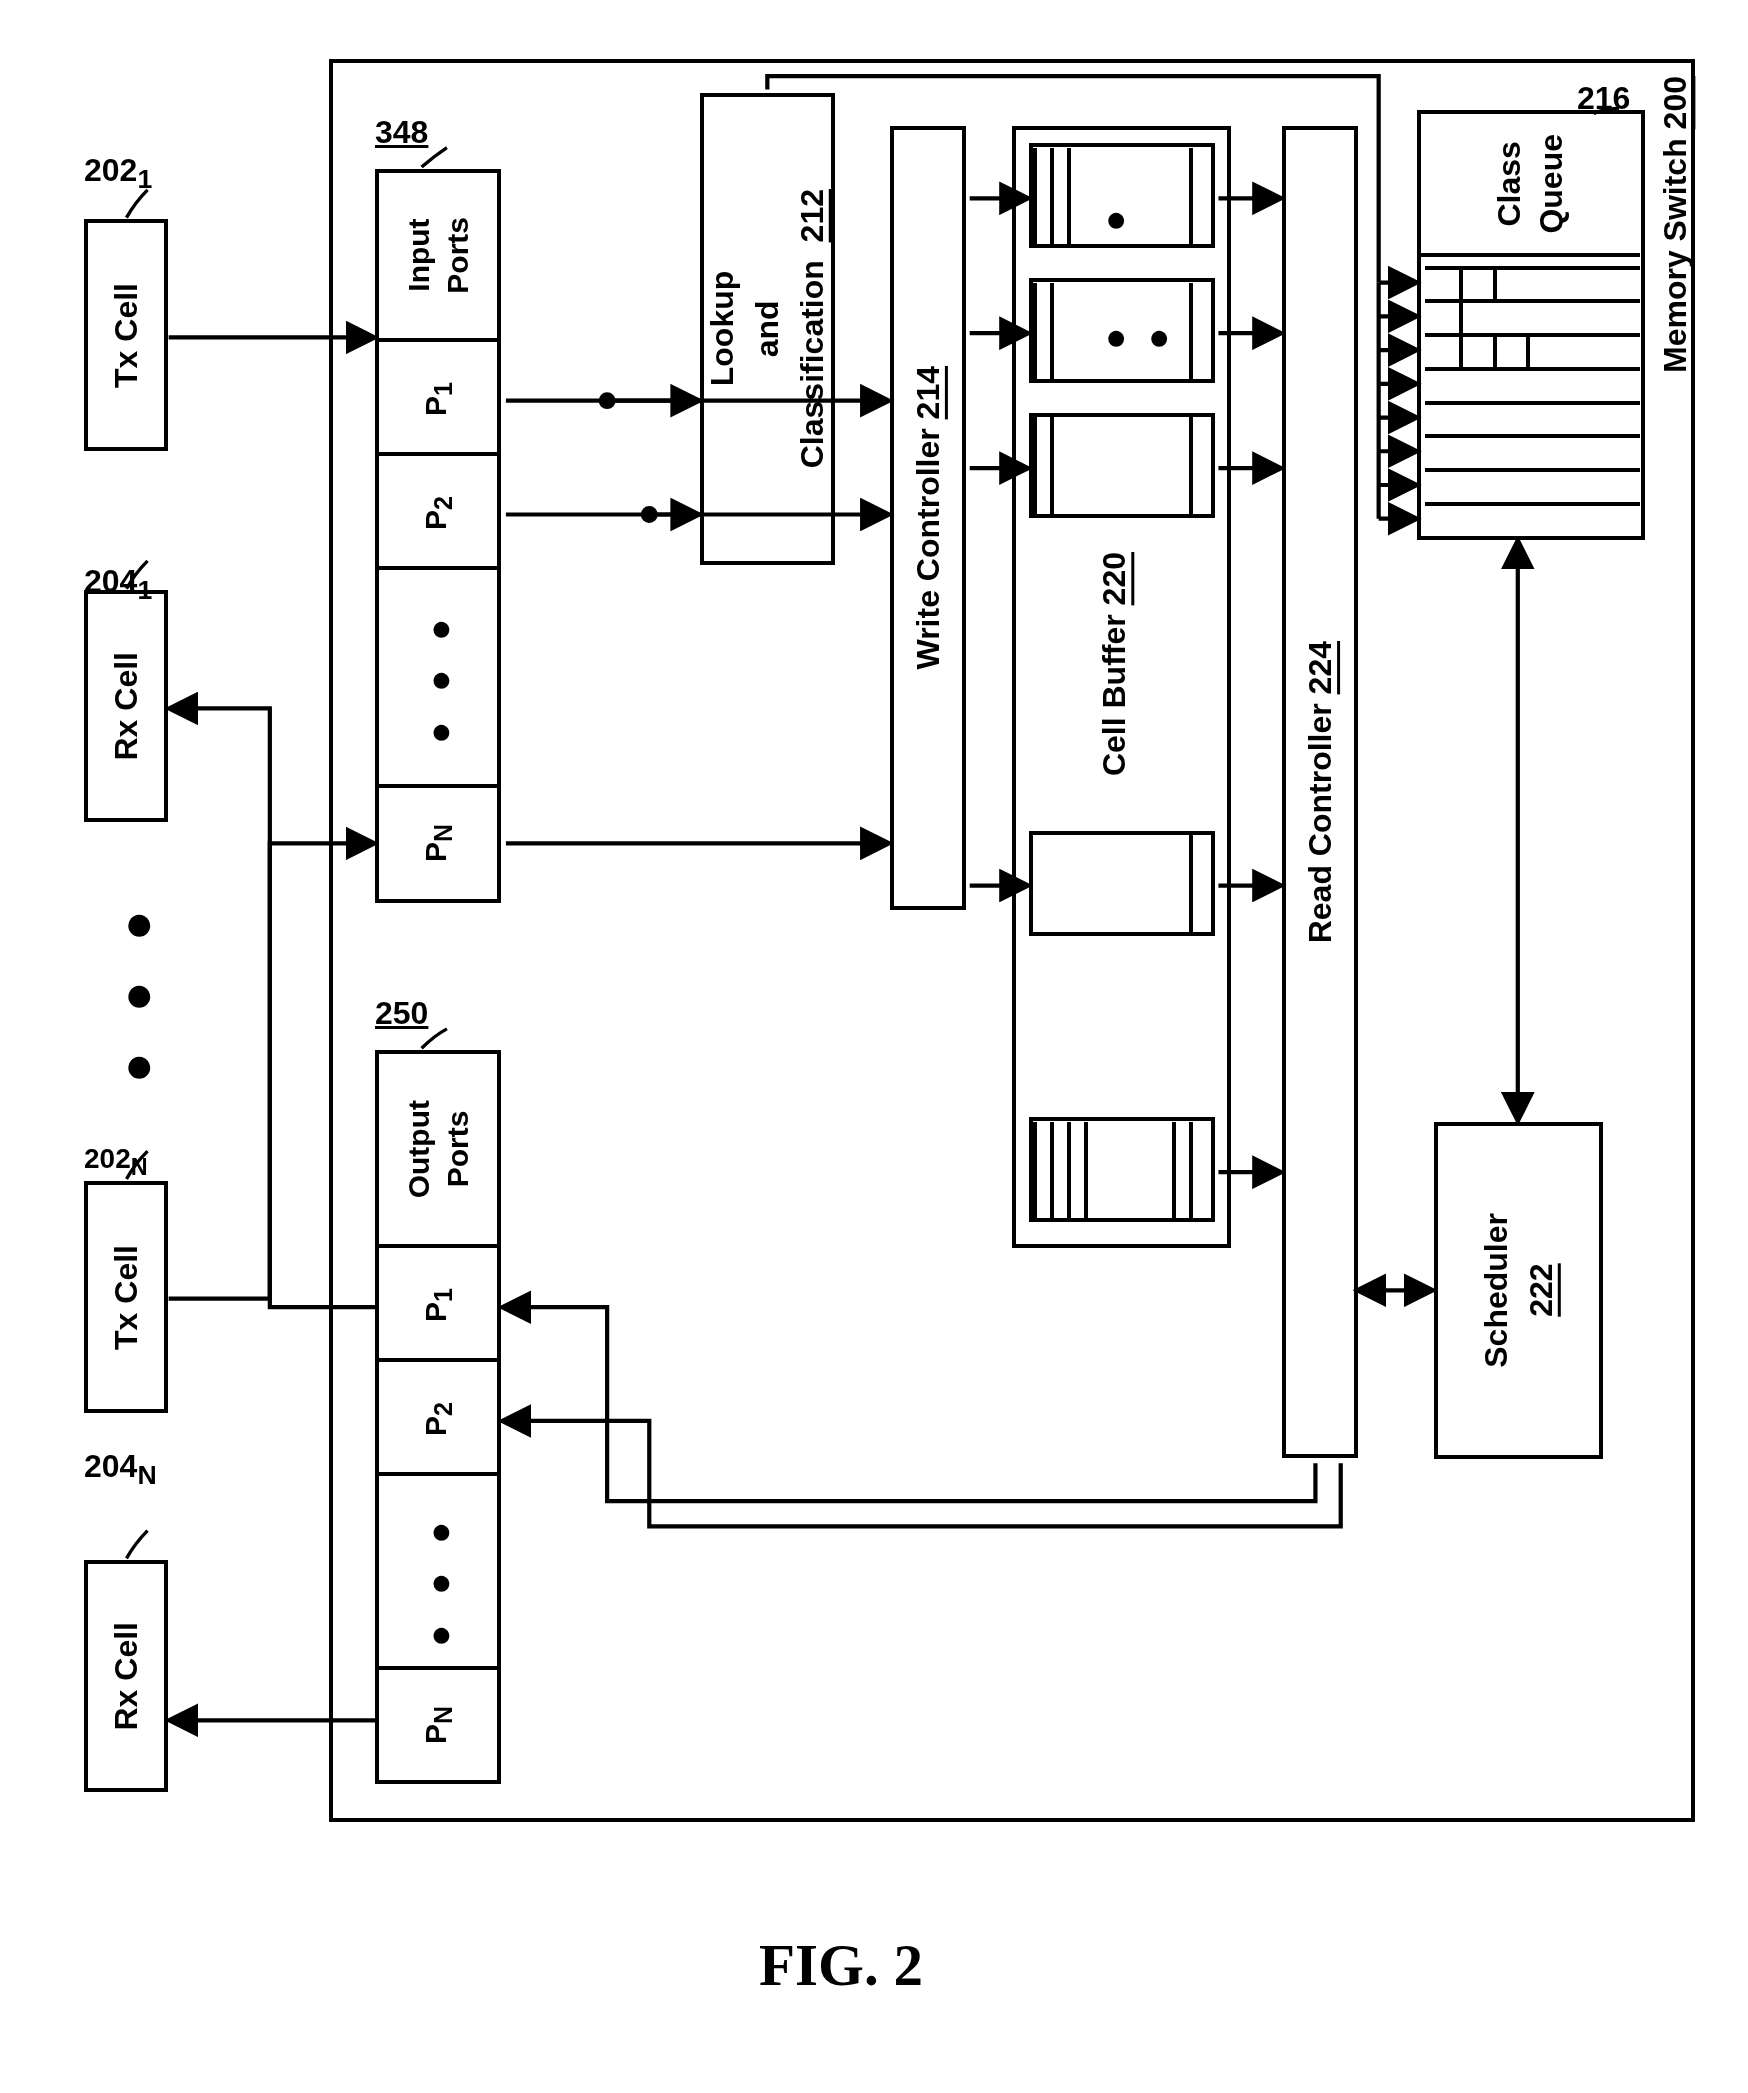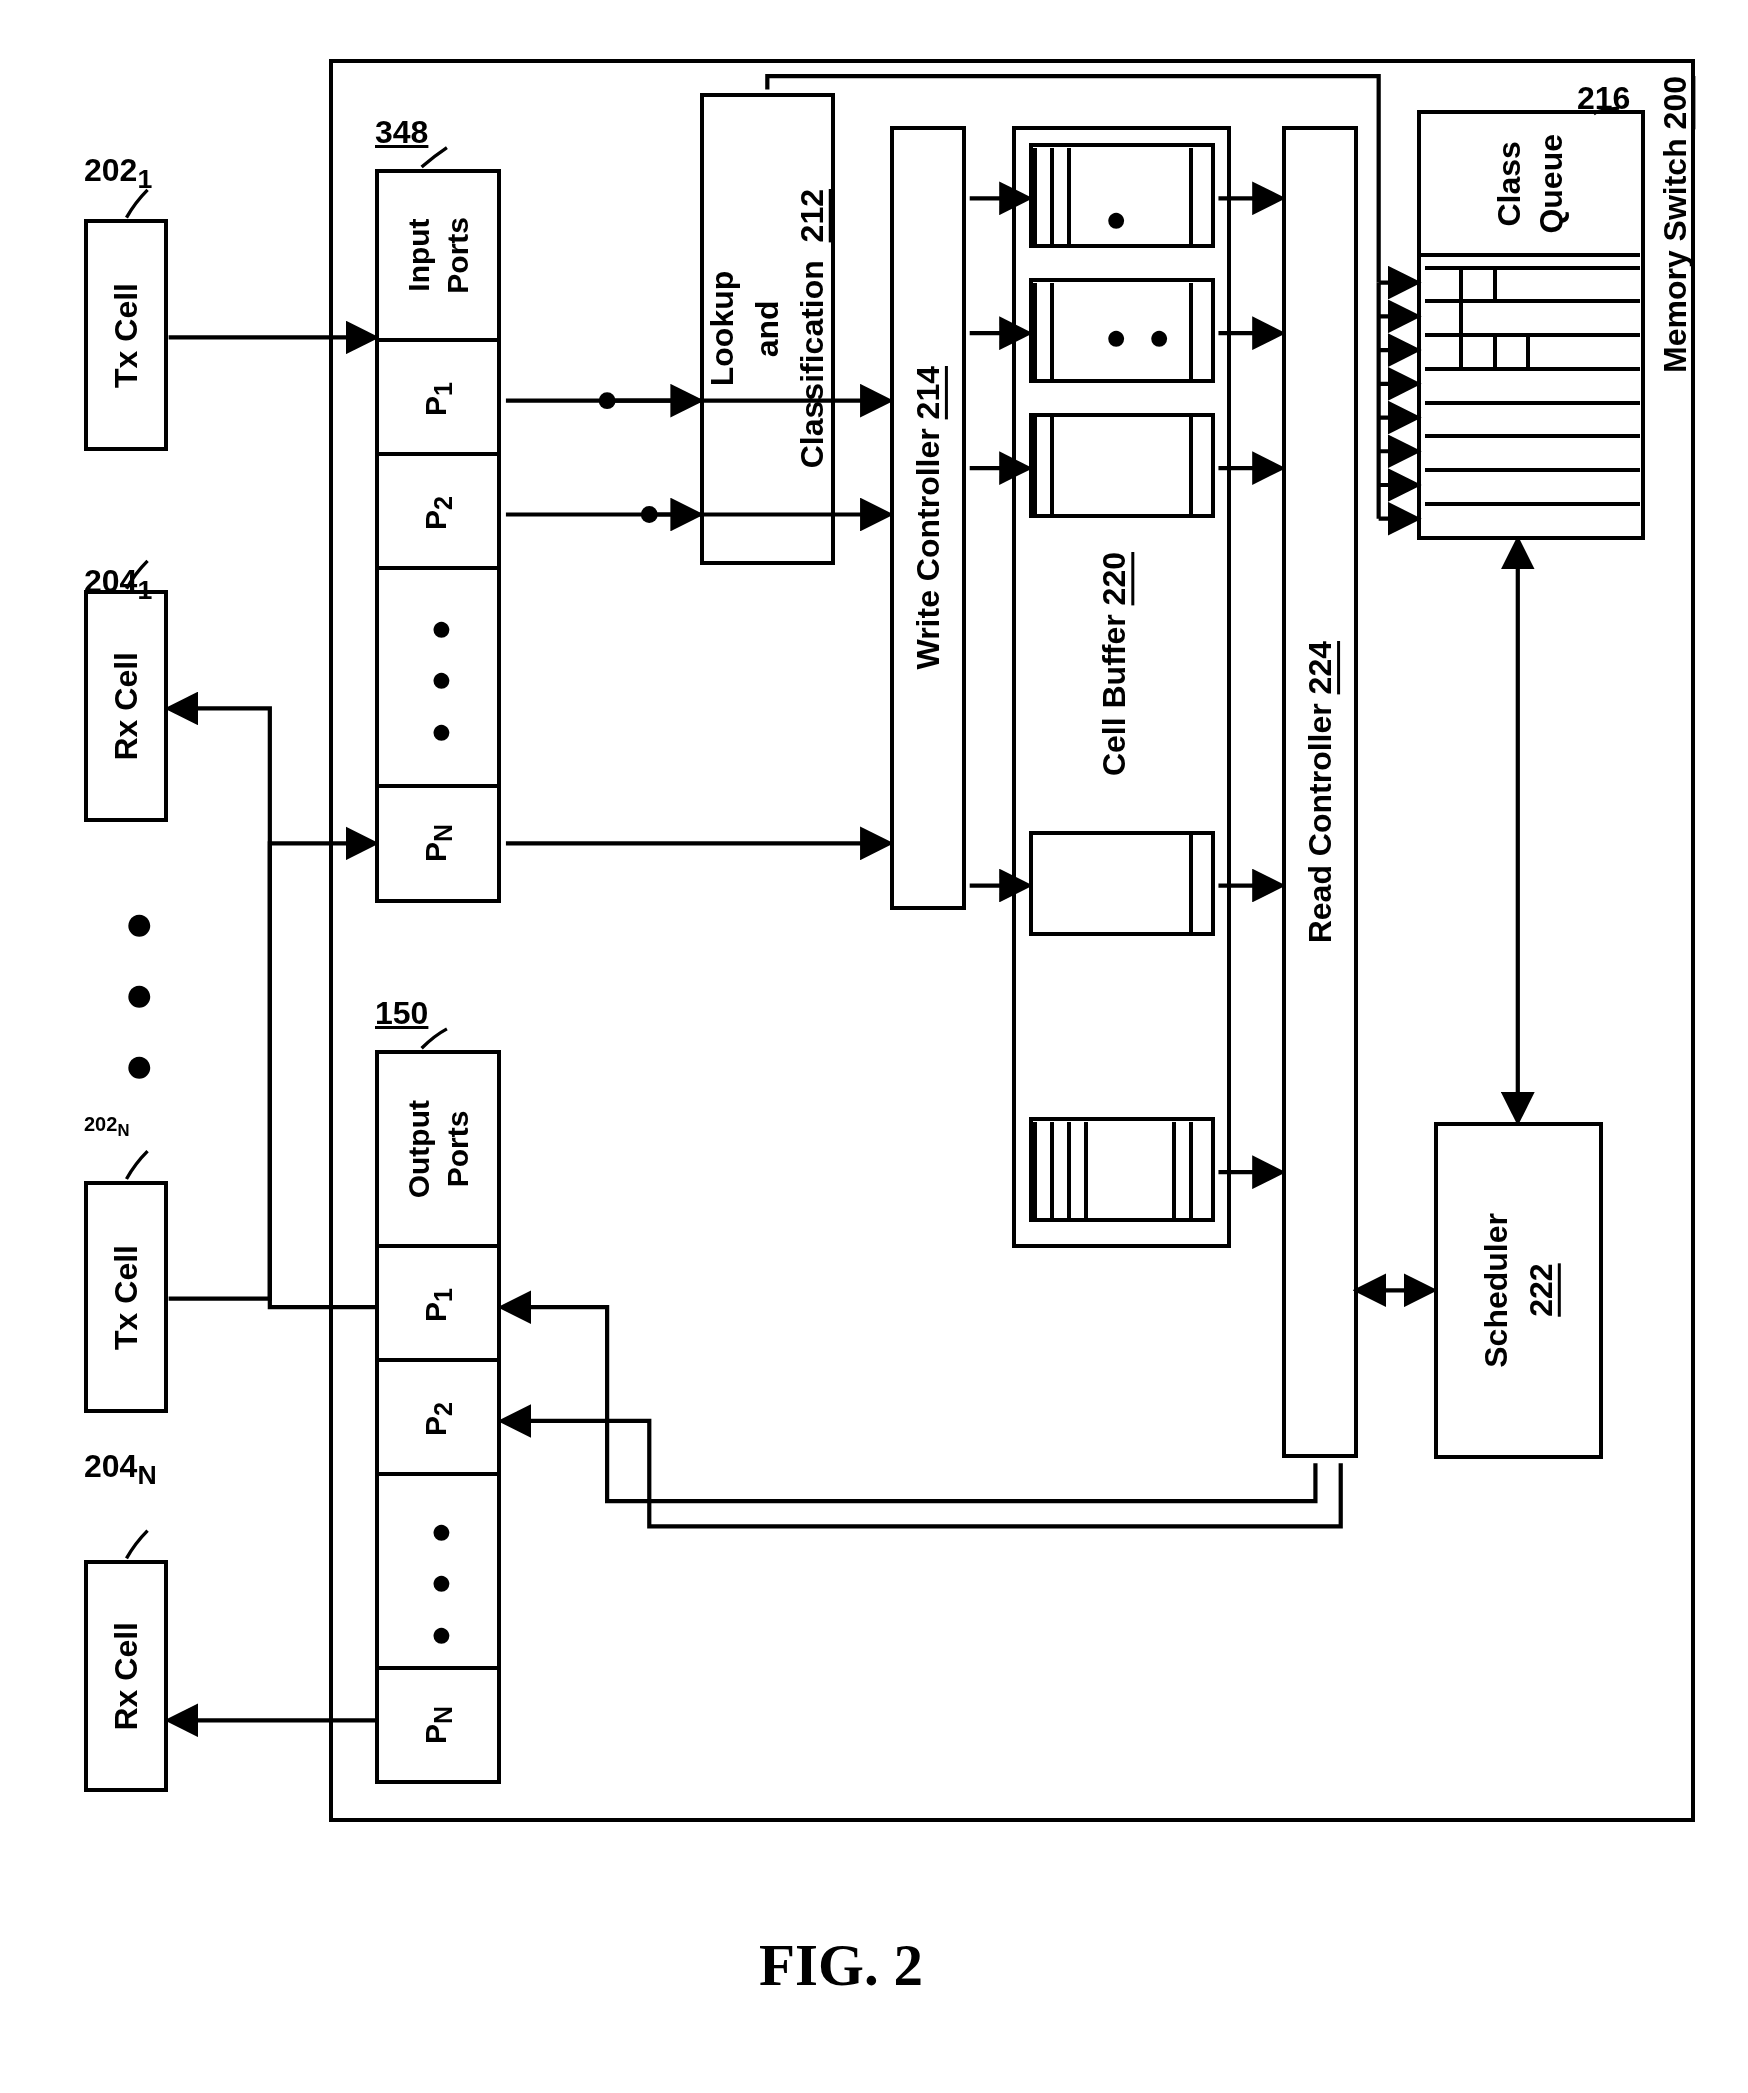--- a/index.html
+++ b/index.html
@@ -79,21 +79,21 @@
 </div>
 <div class="label" style="left:84px; top:523px; font-size:32px;margin-top:40px;">
   <span>204</span><sub>1</sub>
 </div>
 
 <div class="label" style="left:110px; top:894px; font-size:51px; writing-mode:vertical-rl;">● ● ●</div>
 
 <div class="box" style="left:84px; top:1181px; width:84px; height:232px;">
   <span class="vlabel" style="font-size:32px;">Tx Cell</span>
 </div>
-<div class="label" style="left:84px; top:1113px; font-size:20px;">
+<div class="label" style="left:84px; top:1143px; font-size:28px;">
   <span>202</span><sub>N</sub>
 </div>
 
 <div class="box" style="left:84px; top:1560px; width:84px; height:232px;">
   <span class="vlabel" style="font-size:32px;">Rx Cell</span>
 </div>
 <div class="label" style="left:84px; top:1448px; font-size:32px;">
   <span>204</span><sub>N</sub>
 </div>
 
@@ -130,21 +130,21 @@
   <span class="vlabel" style="font-size:30px;"><span>P</span><sub>1</sub></span>
 </div>
 <div class="box no-border" style="left:379px; top:1366px; width:118px; height:110px; border-bottom:4.2px solid #000;">
   <span class="vlabel" style="font-size:30px;"><span>P</span><sub>2</sub></span>
 </div>
 <div class="label" style="left:420px; top:1510px; font-size:37px; writing-mode:vertical-rl;">● ● ●</div>
 <div class="box no-border" style="left:379px; top:1666px; width:118px; height:114px; border-top:4.2px solid #000;">
   <span class="vlabel" style="font-size:30px;"><span>P</span><sub>N</sub></span>
 </div>
 <div class="label" style="left:375px; top:995px; font-size:32px;">
-  <span class="underline">150</span>
+  <span class="underline">250</span>
 </div>
 
 <div class="box" style="left:700px; top:93px; width:135px; height:472px;">
   <span class="vlabel" style="font-size:32px; line-height:1.4;">Lookup<br>and<br>Classification &nbsp;<span class="underline">212</span></span>
 </div>
 
 <div class="box" style="left:890px; top:126px; width:76px; height:784px;">
   <span class="vlabel" style="font-size:32px;"><span>Write Controller</span>&nbsp;<span class="underline">214</span></span>
 </div>
 

